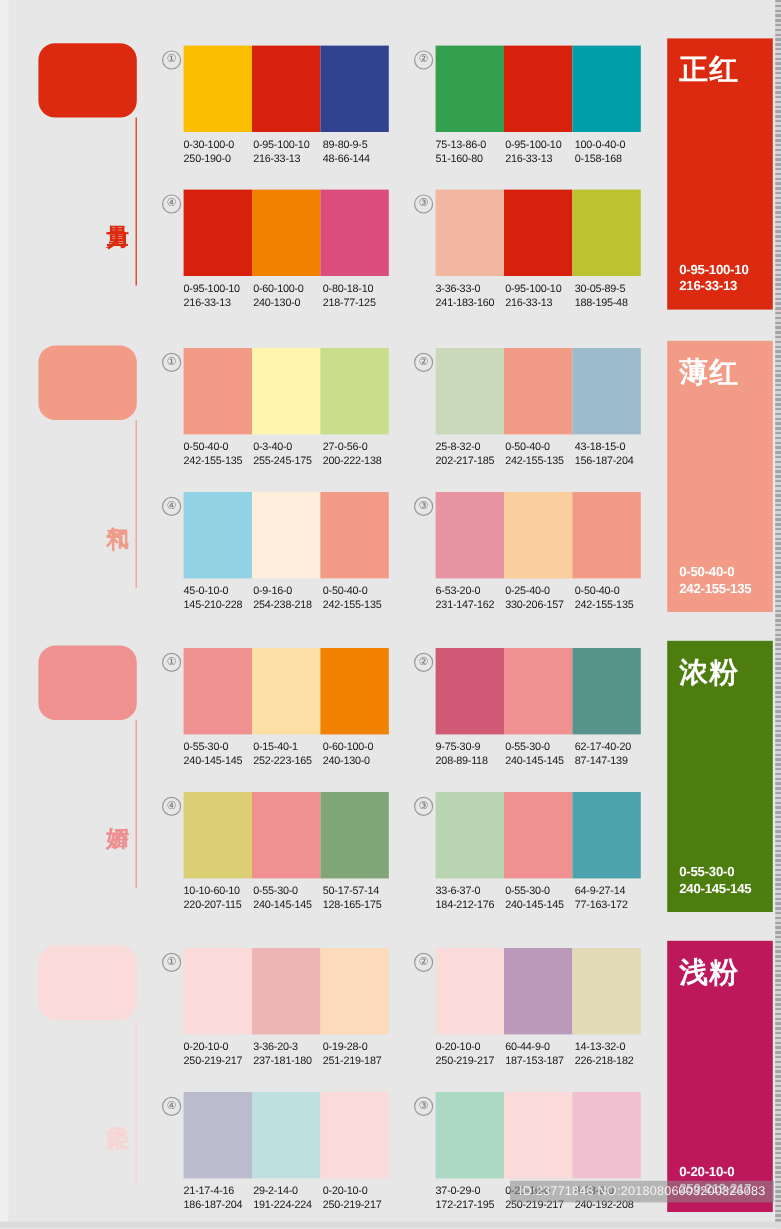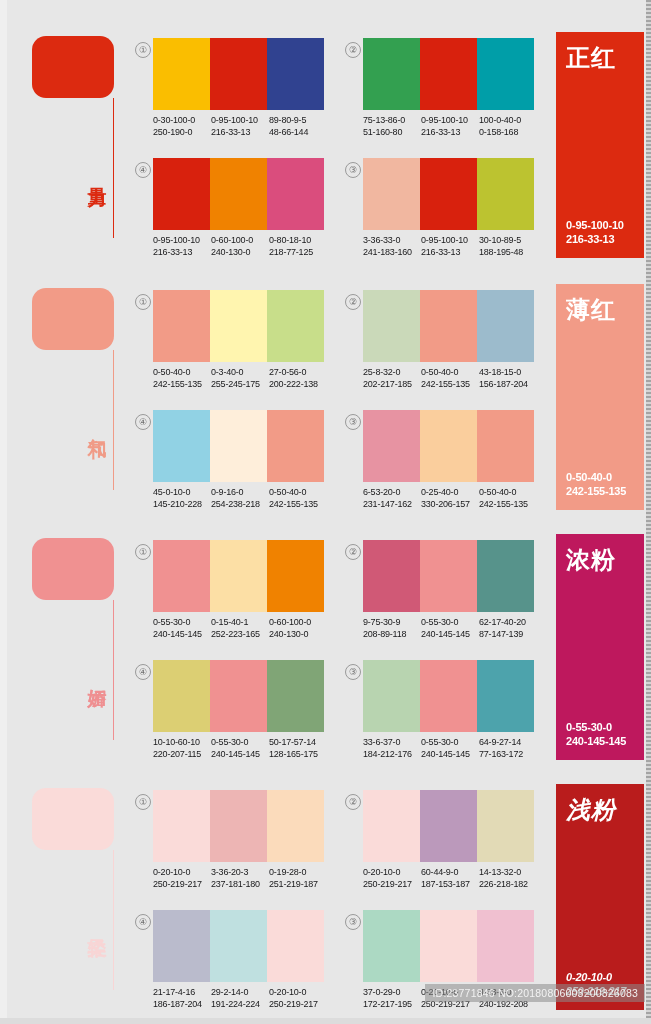--- a/index.html
+++ b/index.html
@@ -289,21 +289,21 @@
           <div class="codes">
             <div class="code-cell">
               <div>3-36-33-0</div>
               <div>241-183-160</div>
             </div>
             <div class="code-cell">
               <div>0-95-100-10</div>
               <div>216-33-13</div>
             </div>
             <div class="code-cell">
-              <div>30-10-89-5</div>
+              <div>30-05-89-5</div>
               <div>188-195-48</div>
             </div>
           </div>
         </div>
         <div class="name-panel" style="background: rgb(220, 42, 16);">
           <div class="pname">正红</div>
           <div class="pcodes">
             <div>0-95-100-10</div>
             <div>216-33-13</div>
           </div>
@@ -494,21 +494,21 @@
             <div class="code-cell">
               <div>0-55-30-0</div>
               <div>240-145-145</div>
             </div>
             <div class="code-cell">
               <div>64-9-27-14</div>
               <div>77-163-172</div>
             </div>
           </div>
         </div>
-        <div class="name-panel" style="background: #be185d;">
+        <div class="name-panel" style="background: #4d7c0f;">
           <div class="pname">浓粉</div>
           <div class="pcodes">
             <div>0-55-30-0</div>
             <div>240-145-145</div>
           </div>
         </div>
       </div>
       <div class="section" style="top: 772px;">
         <div class="key-chip" style="background: rgb(250, 219, 217);"></div>
         <div class="key-rule" style="background: rgb(248, 213, 213);"></div>
@@ -594,21 +594,21 @@
             <div class="code-cell">
               <div>0-20-10-0</div>
               <div>250-219-217</div>
             </div>
             <div class="code-cell">
               <div>4-33-6-0</div>
               <div>240-192-208</div>
             </div>
           </div>
         </div>
-        <div class="name-panel" style="background: #b91c1c; font-style: italic;">
+        <div class="name-panel" style="background: #be185d;">
           <div class="pname">浅粉</div>
           <div class="pcodes">
             <div>0-20-10-0</div>
             <div>250-219-217</div>
           </div>
         </div>
       </div>
     </div>
 
 

